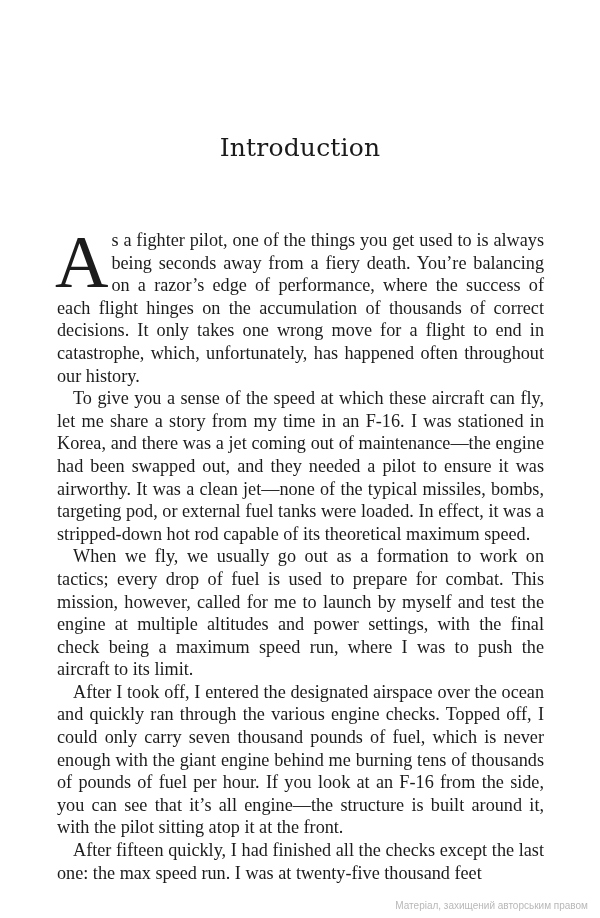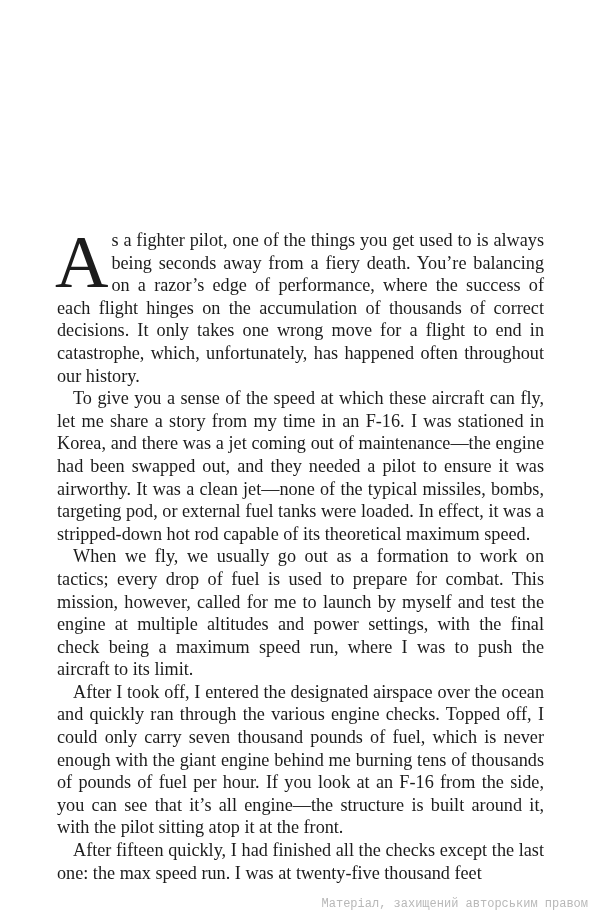--- a/index.html
+++ b/index.html
@@ -15,27 +15,28 @@
     text-align: justify; color: #1c1c1c;
   }
   .body-text p { margin: 0; text-indent: 16px; }
   .body-text p.first { text-indent: 0; }
   .dropcap {
     float: left; font-family: "Liberation Serif", serif; font-size: 74px; line-height: 58px;
     margin: 4px 3px 0 -2px; padding: 0; height: 62px;
   }
   .watermark {
     position: absolute; right: 12px; bottom: 7px;
-    font-family: Liberation Mono, monospace; font-size: 12px; color: #b8b8b8; padding-left: 34px;
+    font-family: Liberation Sans, sans-serif; font-size: 10px; color: #b8b8b8; padding-left: 34px;
   }
 </style>
 </head>
 <body>
 
 <div class="page">
+  <div class="title">Introduction</div>
   <div class="body-text">
     <p class="first"><span class="dropcap">A</span><span>s a fighter pilot, one of the things you get used to is always being seconds away from a fiery death. You’re balancing on a razor’s edge of performance, where the success of each flight hinges on the accumulation of thousands of correct decisions. It only takes one wrong move for a flight to end in catastrophe, which, unfortunately, has happened often throughout our history.</span></p>
     <p>To give you a sense of the speed at which these aircraft can fly, let me share a story from my time in an F-16. I was stationed in Korea, and there was a jet coming out of maintenance—the engine had been swapped out, and they needed a pilot to ensure it was airworthy. It was a clean jet—none of the typical missiles, bombs, targeting pod, or external fuel tanks were loaded. In effect, it was a stripped-down hot rod capable of its theoretical maximum speed.</p>
     <p>When we fly, we usually go out as a formation to work on tactics; every drop of fuel is used to prepare for combat. This mission, however, called for me to launch by myself and test the engine at multiple altitudes and power settings, with the final check being a maximum speed run, where I was to push the aircraft to its limit.</p>
     <p>After I took off, I entered the designated airspace over the ocean and quickly ran through the various engine checks. Topped off, I could only carry seven thousand pounds of fuel, which is never enough with the giant engine behind me burning tens of thousands of pounds of fuel per hour. If you look at an F-16 from the side, you can see that it’s all engine—the structure is built around it, with the pilot sitting atop it at the front.</p>
     <p>After fifteen quickly, I had finished all the checks except the last one: the max speed run. I was at twenty-five thousand feet</p>
   </div>
   <div class="watermark">Матеріал, захищений авторським правом</div>
 </div>
 

